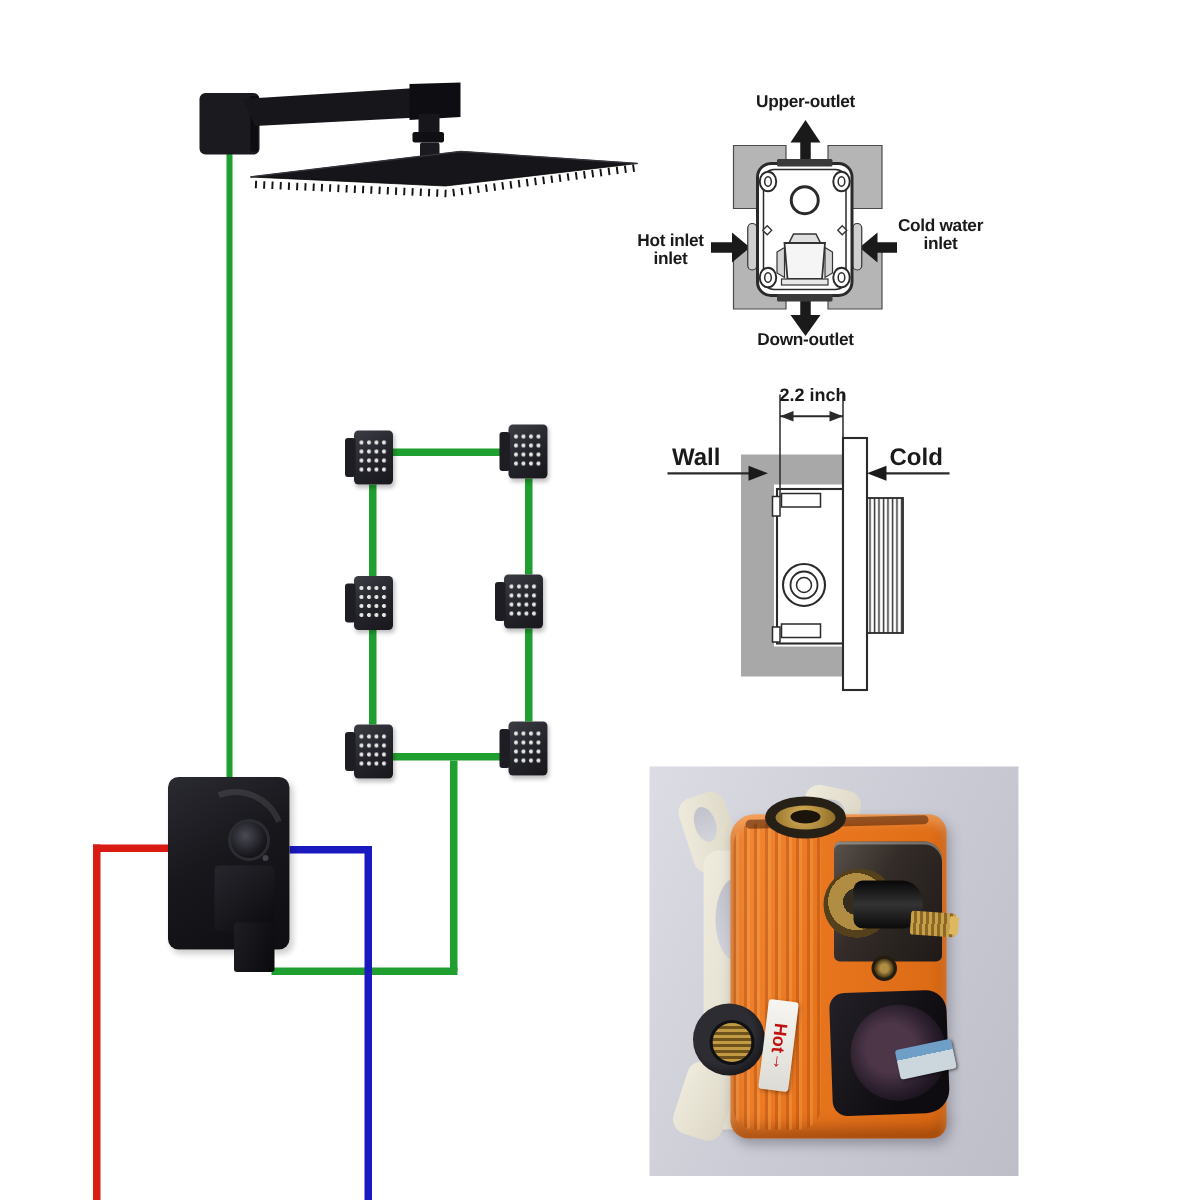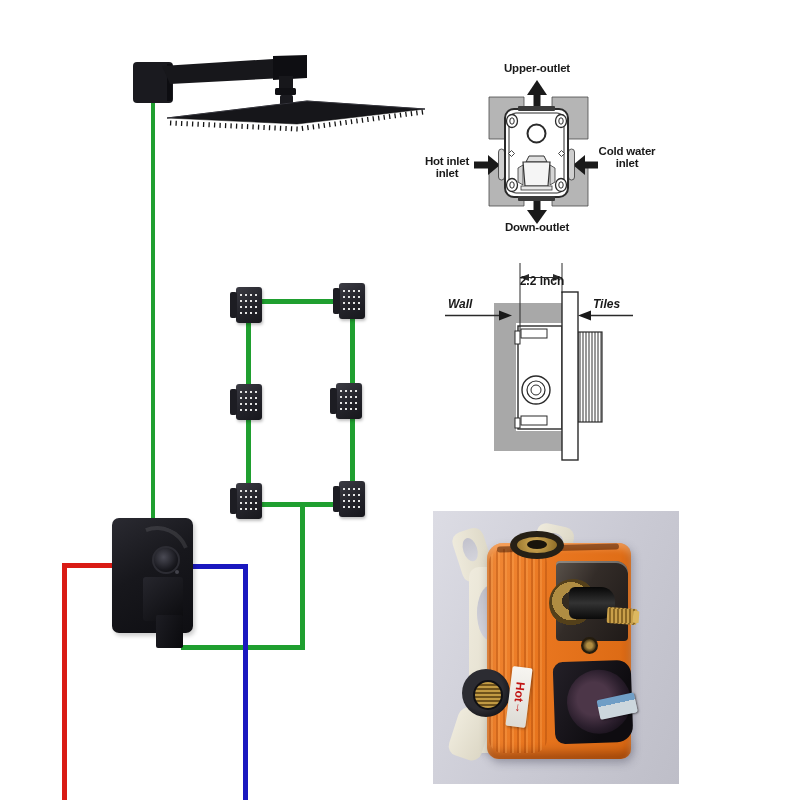--- a/index.html
+++ b/index.html
@@ -34,21 +34,21 @@
   .mixer-screw{position:absolute;left:63px;top:52px;width:4px;height:4px;border-radius:50%;background:#43434b;}
   .mixer-handle-block{position:absolute;left:143px;top:577px;width:40px;height:44px;border-radius:3px;
        background:linear-gradient(140deg,#26262d,#0b0b0e);}
   .mixer-handle-bar{position:absolute;left:156px;top:615px;width:27px;height:33px;border-radius:2px;
        background:linear-gradient(110deg,#1d1d23,#0a0a0d);}
 
   
   .lbl{position:absolute;font-weight:bold;color:#1a1a1a;line-height:1.05;}
   .lbl.ctr{text-align:center;}
   .schem-lbl{font-size:11.5px;letter-spacing:-.2px;}
-  .wall-lbl{font-size:12px;font-style:italic;}
+  .wall-lbl{font-size:16px;}
   .dim-lbl{font-size:12px;}
 
   
   .photo{position:absolute;left:433px;top:511px;width:246px;height:273px;
        background:linear-gradient(115deg,#dcdce4 0%,#cacad4 55%,#bebec8 100%);}
   .photo .shadow{position:absolute;left:40px;top:228px;width:160px;height:16px;border-radius:50%;
        background:rgba(70,70,95,.35);filter:blur(4px);}
   .cream{background:linear-gradient(100deg,#efebdd,#dcd7c5);border-radius:10px;}
   .cream-hole{position:absolute;border-radius:50%;background:linear-gradient(#c2c2cc,#d4d4dc);}
   .orange-box{position:absolute;left:54px;top:32px;width:144px;height:216px;
@@ -239,23 +239,23 @@
     </g>
     <polygon points="520,277.5 529,274 529,281" fill="#2a2a2a"></polygon>
     <polygon points="562,277.5 553,274 553,281" fill="#2a2a2a"></polygon>
     <g stroke="#2a2a2a" stroke-width="1.5">
       <line x1="445" y1="315.5" x2="500" y2="315.5"></line>
       <line x1="633" y1="315.5" x2="590" y2="315.5"></line>
     </g>
     <polygon points="512,315.5 499,310.5 499,320.5" fill="#1a1a1a"></polygon>
     <polygon points="578,315.5 591,310.5 591,320.5" fill="#1a1a1a"></polygon>
   </svg>
-  <div class="lbl ctr dim-lbl" style="left:504px;top:257px;width:76px;margin-top:18px;">2.2 inch</div>
+  <div class="lbl ctr dim-lbl" style="left:504px;top:257px;width:76px;">2.2 inch</div>
   <div class="lbl wall-lbl" style="left:448px;top:298px;">Wall</div>
-  <div class="lbl wall-lbl" style="left:593px;top:298px;">Tiles</div>
+  <div class="lbl wall-lbl" style="left:593px;top:298px;">Cold</div>
 
   <div class="photo">
     <div class="shadow"></div>
     <div class="cream" style="position:absolute;left:24px;top:18px;width:32px;height:52px;transform:rotate(-18deg);">
       <div class="cream-hole" style="left:8px;top:8px;width:14px;height:24px;"></div>
     </div>
     <div class="cream" style="position:absolute;left:36px;top:56px;width:44px;height:186px;">
       <div class="cream-hole" style="left:8px;top:18px;width:28px;height:56px;"></div>
     </div>
     <div class="cream" style="position:absolute;left:20px;top:198px;width:34px;height:50px;transform:rotate(18deg);"></div>

